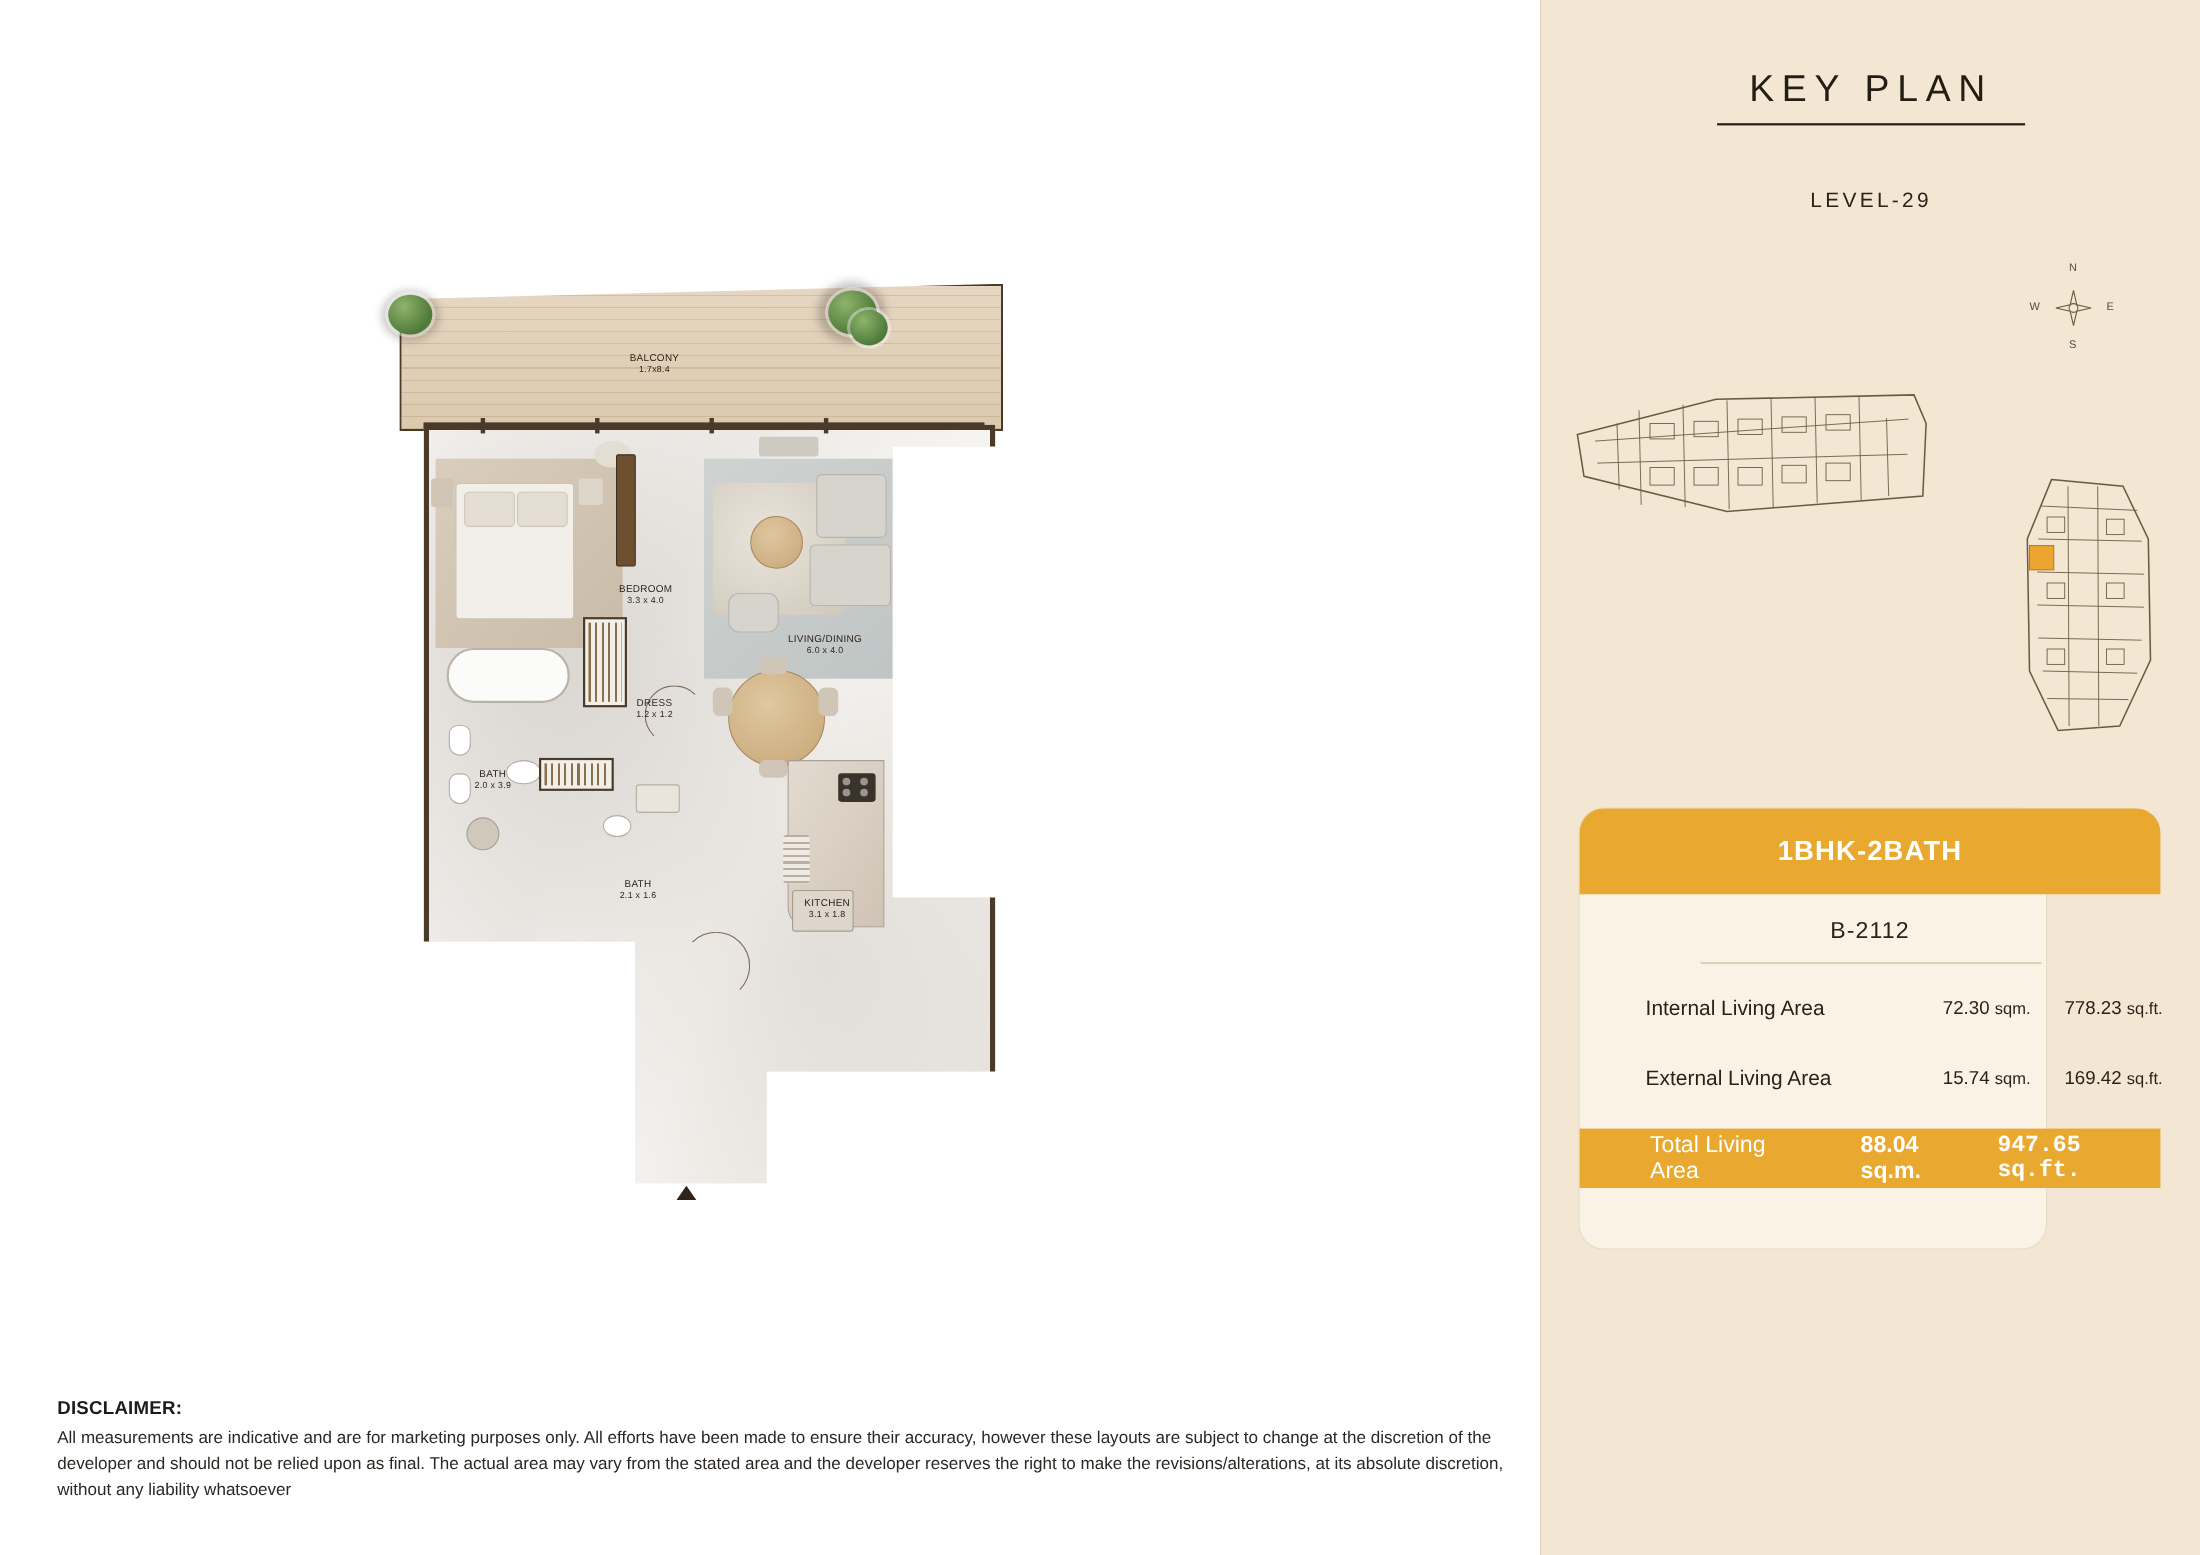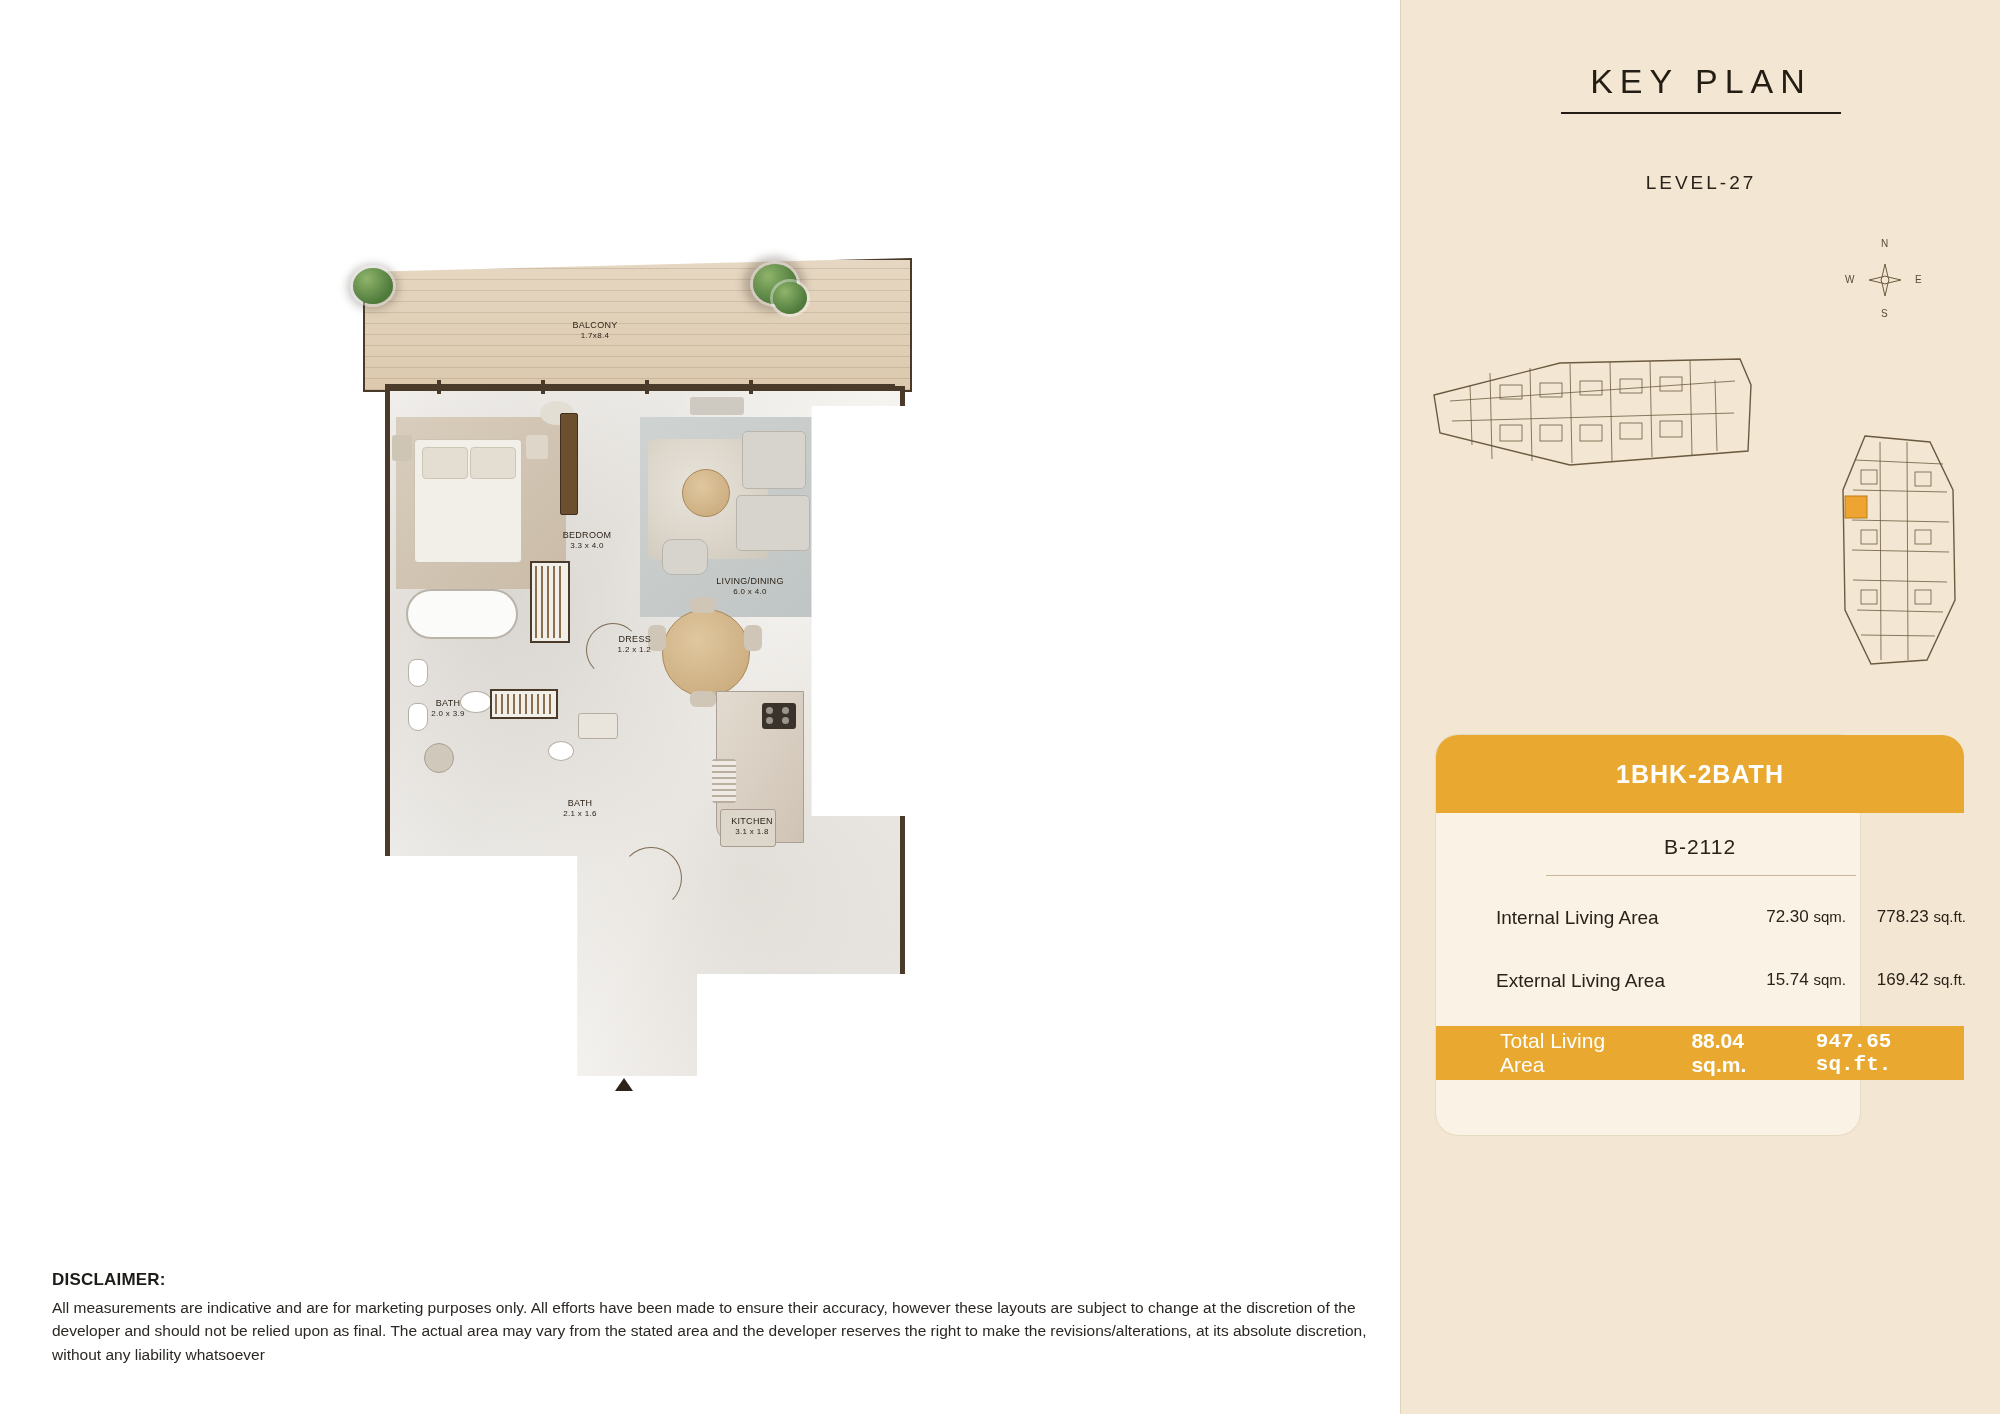--- a/index.html
+++ b/index.html
@@ -193,21 +193,21 @@
     <div class="wall" style="left:394px;top:122px;width:4px;height:14px;"></div>
 
     <div class="label" style="left:182px;top:272px;width:100px;">
       <span>BEDROOM</span>
       <span class="dim">3.3 x 4.0</span>
     </div>
     <div class="label" style="left:340px;top:318px;width:110px;">
       <span>LIVING/DINING</span>
       <span class="dim">6.0 x 4.0</span>
     </div>
-    <div class="label" style="left:216px;top:376px;width:80px;text-align:right;">
+    <div class="label" style="left:200px;top:376px;width:80px;">
       <span>DRESS</span>
       <span class="dim">1.2 x 1.2</span>
     </div>
     <div class="label" style="left:48px;top:440px;width:90px;">
       <span>BATH</span>
       <span class="dim">2.0 x 3.9</span>
     </div>
     <div class="label" style="left:185px;top:540px;width:80px;">
       <span>BATH</span>
       <span class="dim">2.1 x 1.6</span>
@@ -222,21 +222,21 @@
 
   <div id="disclaimer">
     <h4>DISCLAIMER:</h4>
     <p>All measurements are indicative and are for marketing purposes only. All efforts have been made to ensure their accuracy, however these layouts are subject to change at the discretion of the developer and should not be relied upon as final. The actual area may vary from the stated area and the developer reserves the right to make the revisions/alterations, at its absolute discretion, without any liability whatsoever</p>
   </div>
 </div>
 
 <div id="right-panel">
   <div id="keyplan-title">KEY PLAN</div>
   <div id="keyplan-rule"></div>
-  <div id="level-label">LEVEL-27</div>
+  <div id="level-label">LEVEL-29</div>
 </div>
 
 <div id="compass">
   <span class="comp-letter" style="left:36px;top:-2px;">N</span>
   <span class="comp-letter" style="left:70px;top:34px;">E</span>
   <span class="comp-letter" style="left:36px;top:68px;">S</span>
   <span class="comp-letter" style="left:0px;top:34px;">W</span>
   <svg class="comp-star" viewBox="0 0 36 36">
     <polygon points="18,2 21,15 34,18 21,21 18,34 15,21 2,18 15,15" fill="none" stroke="#6c5a40" stroke-width="1"></polygon>
     <circle cx="18" cy="18" r="4" fill="none" stroke="#6c5a40" stroke-width="1"></circle>

